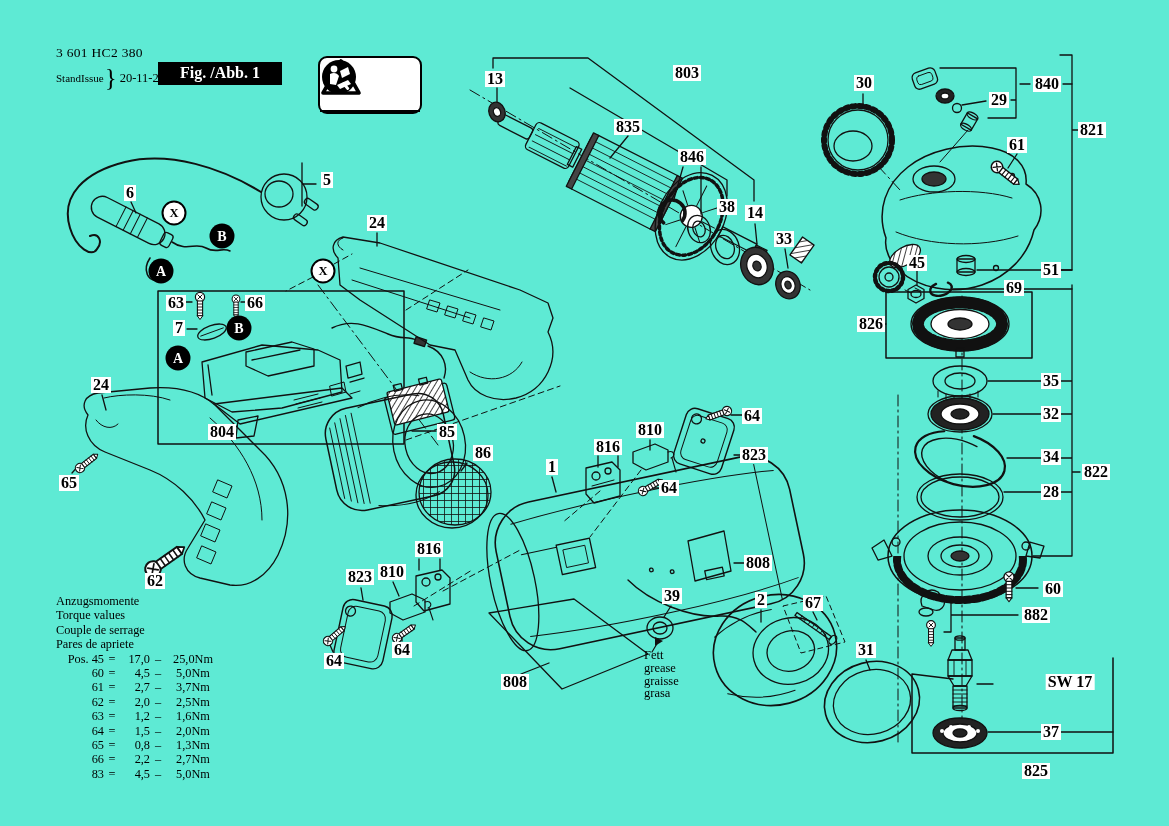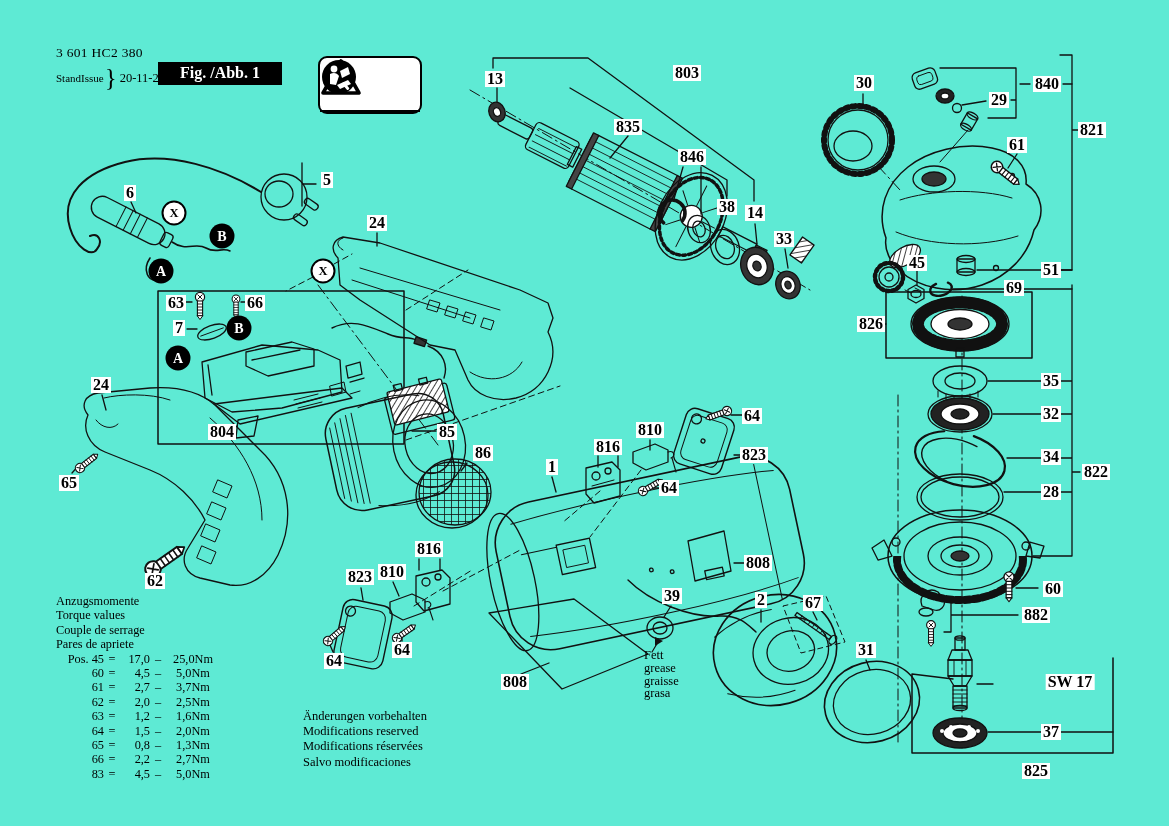--- a/index.html
+++ b/index.html
@@ -449,26 +449,20 @@
       <div class="tt-line">Pares de apriete</div>
       <div class="tq-row"><span class="c-pos">Pos. 45</span><span class="c-eq">=</span><span class="c-from">17,0</span><span class="c-dash">–</span><span class="c-to">25,0Nm</span></div>
       <div class="tq-row"><span class="c-pos">60</span><span class="c-eq">=</span><span class="c-from">4,5</span><span class="c-dash">–</span><span class="c-to">5,0Nm</span></div>
       <div class="tq-row"><span class="c-pos">61</span><span class="c-eq">=</span><span class="c-from">2,7</span><span class="c-dash">–</span><span class="c-to">3,7Nm</span></div>
       <div class="tq-row"><span class="c-pos">62</span><span class="c-eq">=</span><span class="c-from">2,0</span><span class="c-dash">–</span><span class="c-to">2,5Nm</span></div>
       <div class="tq-row"><span class="c-pos">63</span><span class="c-eq">=</span><span class="c-from">1,2</span><span class="c-dash">–</span><span class="c-to">1,6Nm</span></div>
       <div class="tq-row"><span class="c-pos">64</span><span class="c-eq">=</span><span class="c-from">1,5</span><span class="c-dash">–</span><span class="c-to">2,0Nm</span></div>
       <div class="tq-row"><span class="c-pos">65</span><span class="c-eq">=</span><span class="c-from">0,8</span><span class="c-dash">–</span><span class="c-to">1,3Nm</span></div>
       <div class="tq-row"><span class="c-pos">66</span><span class="c-eq">=</span><span class="c-from">2,2</span><span class="c-dash">–</span><span class="c-to">2,7Nm</span></div>
       <div class="tq-row"><span class="c-pos">83</span><span class="c-eq">=</span><span class="c-from">4,5</span><span class="c-dash">–</span><span class="c-to">5,0Nm</span></div>
-    </div>
-  <div class="footer-notes" id="footer-notes">
-      <div class="fn-line">Änderungen vorbehalten</div>
-      <div class="fn-line">Modifications reserved</div>
-      <div class="fn-line">Modifications réservées</div>
-      <div class="fn-line">Salvo modificaciones</div>
     </div>
   <div class="grease" id="grease-note">
       <div class="gr-line">Fett</div>
       <div class="gr-line">grease</div>
       <div class="gr-line">graisse</div>
       <div class="gr-line">grasa</div>
     </div>
 
   <div id="callouts">
       <div class="part-label" style="left: 495px; top: 79px;">13</div>

